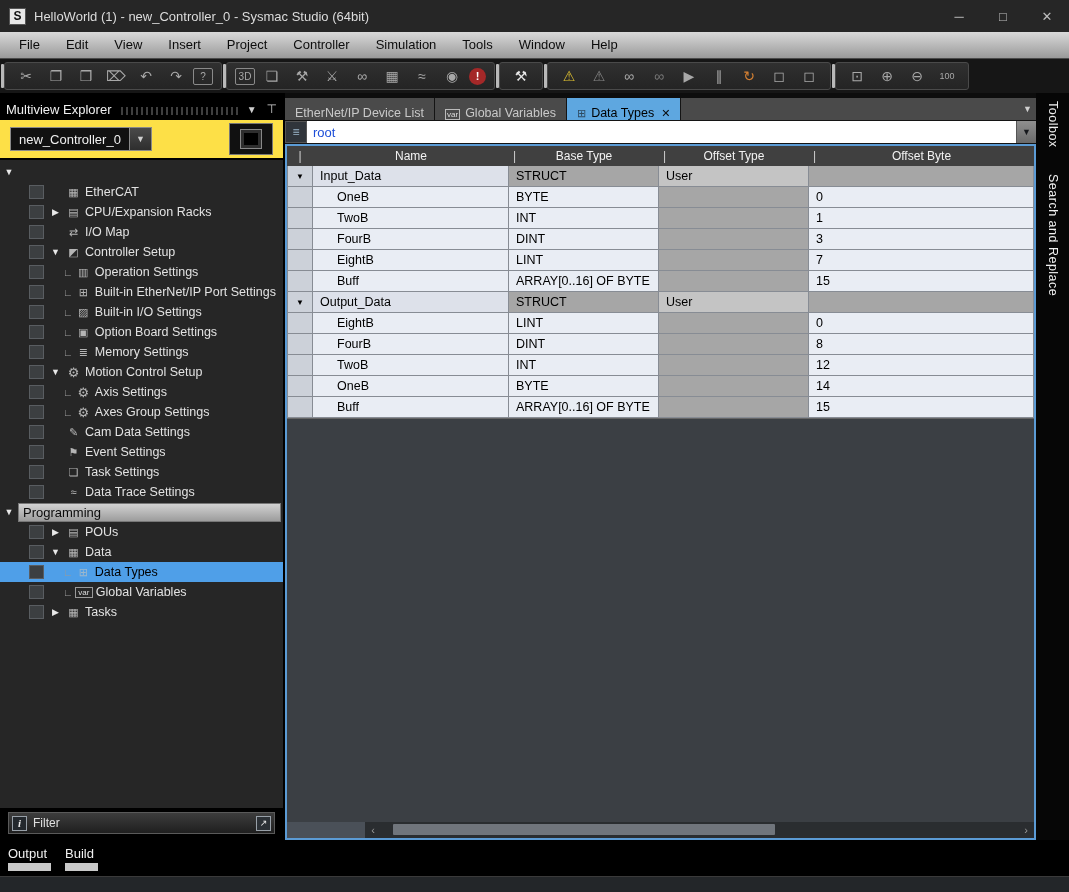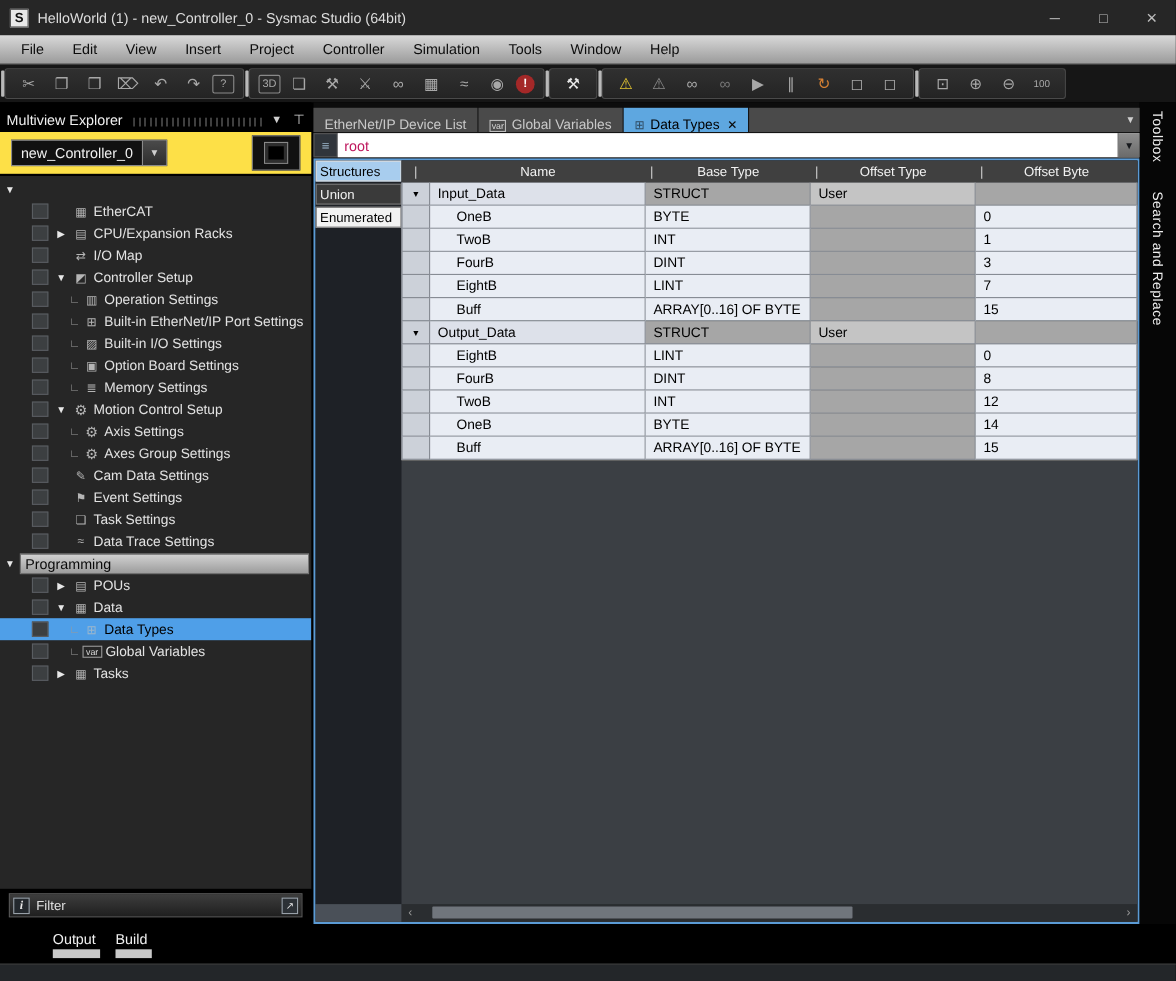--- a/index.html
+++ b/index.html
@@ -93,21 +93,21 @@
                                      padding:0 1px; color:#ddd; }
   .etab.active .etab-icon { color:#2e4a60; }
   .etab-close { margin-left:7px; font-size:11px; color:#0a0a0a; }
   .etabs-filler { flex:1; background:#4a4a4a; }
   .etabs-dd { position:absolute; right:4px; top:0; height:22px; display:flex; align-items:center;
               color:#cfcfcf; font-size:9px; }
   .ecombo-row { height:24px; display:flex; align-items:center; background:#141414; padding:1px 0; }
   .ecombo-icon { width:22px; height:22px; background:#30353b; border:1px solid #555; color:#9db7cc;
                  display:flex; align-items:center; justify-content:center; font-size:12px; }
   .ecombo { flex:1; height:22px; background:#fff; display:flex; align-items:center; }
-  .ecombo .val { flex:1; color:#be185d; padding-left:6px; font-size:13px; }
+  .ecombo .val { flex:1; color:#1d4ed8; padding-left:6px; font-size:13px; }
   .ecombo .dd { width:20px; height:100%; background:linear-gradient(#8f8f8f,#6a6a6a);
                 border-left:1px solid #555; color:#16181c; font-size:9px; display:flex;
                 align-items:center; justify-content:center; }
   .econtent { flex:1; border:2px solid #5b9bd5; display:flex; flex-direction:column; min-height:0; }
   .ebody { flex:1; display:flex; min-height:0; background:#1e2126; }
   .minitabs { width:78px; background:#1e2126; flex:none; }
   .minitab { height:19px; margin-bottom:2px; display:flex; align-items:center; padding-left:3px;
              font-size:12px; border:1px solid #777; }
   .minitab.sel { background:#a8cdee; color:#000; border-color:#ddd; }
   .minitab.dark { background:#3a3a3a; color:#f0f0f0; }
@@ -143,21 +143,21 @@
             border-radius:1px; }
 
   
   .rightdock { width:33px; background:#060606; display:flex; flex-direction:column; align-items:center;
                padding-top:8px; }
   .vtab { writing-mode:vertical-rl; color:#f0f0f0; font-size:12.5px; margin-bottom:26px;
           letter-spacing:0.5px; }
 
   
   .bottombar { height:52px; background:#000; display:flex; flex-direction:column; }
-  .btabs { display:flex; padding:6px 0 0 8px; gap:14px;margin-left:40px; }
+  .btabs { display:flex; padding:6px 0 0 8px; gap:14px; }
   .btab { display:flex; flex-direction:column; }
   .btab .lbl { color:#f0f0f0; font-size:13px; padding:0 4px 2px 0; }
   .btab .bar { height:8px; background:#c9c9c9; }
   .statusstrip { margin-top:auto; height:16px; background:#232629; border-top:1px solid #3a3a3a; }
 </style>
 </head>
 <body>
 
 <div class="titlebar">
   <div class="app-icon">S</div>
@@ -526,29 +526,20 @@
     </div>
     <div class="ecombo-row">
       <div class="ecombo-icon">≡</div>
       <div class="ecombo">
         <span class="val">root</span>
         <span class="dd">▼</span>
       </div>
     </div>
     <div class="econtent">
       <div class="ebody">
-        <div class="minitabs">
-
-            <div class="minitab sel">Structures</div>
-
-            <div class="minitab dark">Union</div>
-
-            <div class="minitab light">Enumerated</div>
-
-        </div>
         <div class="tablearea">
           <div class="dgrid">
             <div class="ghead">
 
                 <div class="hcell first">
                   <span class="hsep">|</span>
                   <span></span>
                 </div>
 
                 <div class="hcell">

